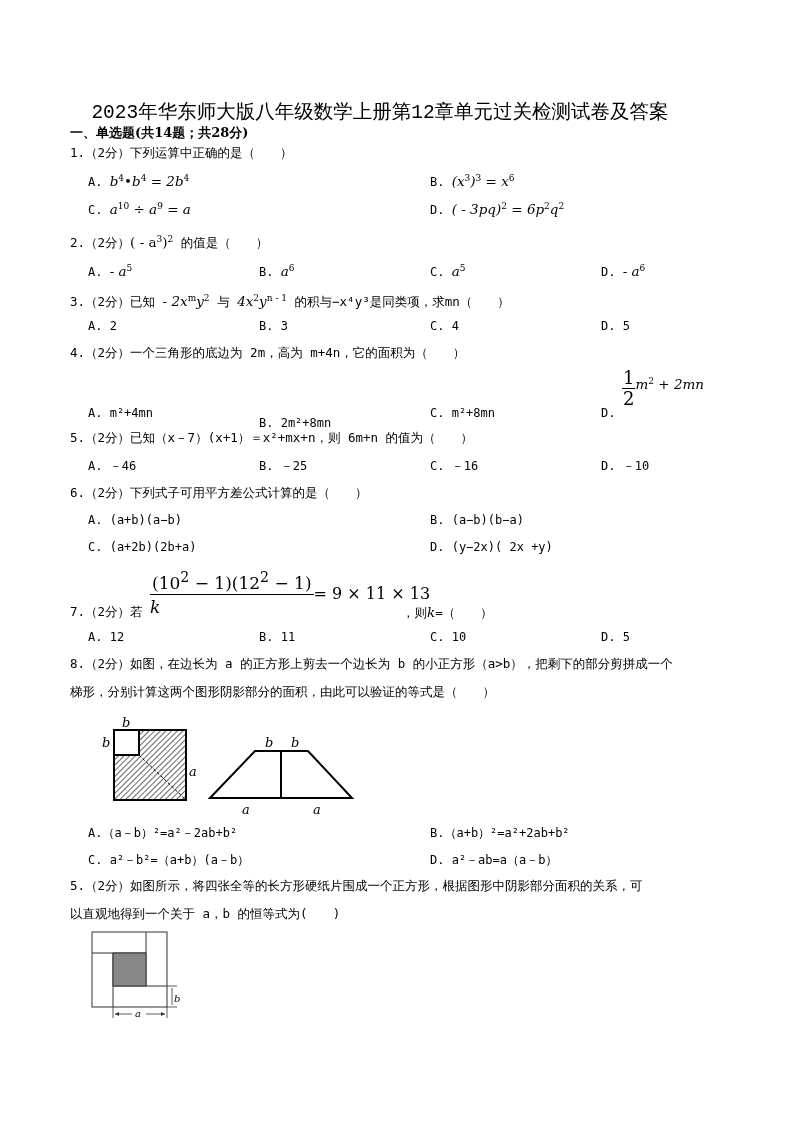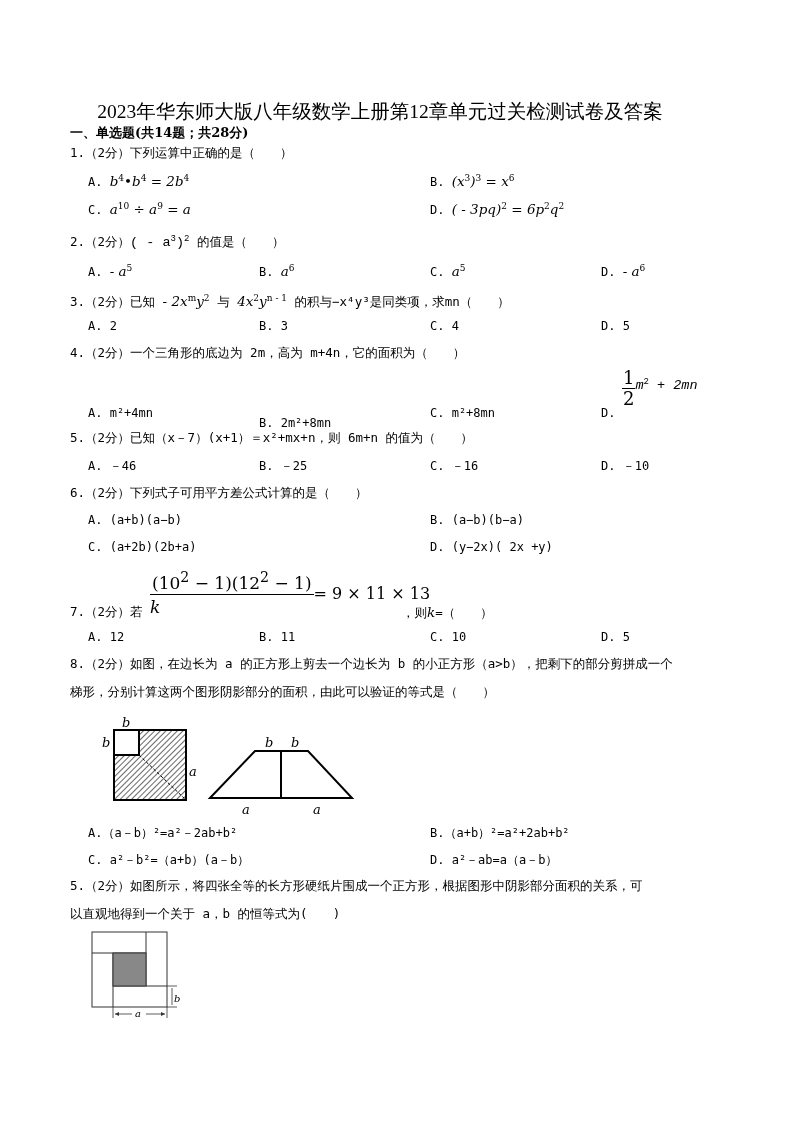--- a/index.html
+++ b/index.html
@@ -1,26 +1,26 @@
 <!DOCTYPE html>
 <html><head>
 <meta charset="utf-8">
 <style>
   html, body { margin:0; padding:0; background:#fff; }
   body { width:794px; height:1123px; position:relative; overflow:hidden; color:#000;
          font-family:"DejaVu Sans Mono","Liberation Mono",monospace; }
   .abs { position:absolute; white-space:nowrap; }
-  .title { left:0; width:760px; top:98px; text-align:center; font-family:Liberation Serif, serif;
+  .title { left:0; width:760px; top:98px; text-align:center; font-family:Liberation Mono, monospace;
            font-size:19.5px; letter-spacing:0px; }
   .section { left:70px; top:124px; font-family:"DejaVu Serif","Liberation Serif",serif; font-weight:bold; font-size:13px; }
   .q { font-size:12.5px; left:70px; }
   .opt { font-size:12px; }
   .math { font-family:"DejaVu Serif","Liberation Serif",serif; font-style:italic; font-size:13.5px; }
   .math sup { font-size:9px; font-style:normal; }
-  .mnorm { font-style:normal;font-family:Liberation Mono, monospace; }
+  .mnorm { font-style:normal; }
   svg { position:absolute; }
 </style>
 </head>
 <body>
 
 <div class="abs title">2023年华东师大版八年级数学上册第12章单元过关检测试卷及答案</div>
 <div class="abs section">一、单选题(共14题；共28分)</div>
 
 <div class="abs q" style="top:145px">
   <span>1.（2分）</span><span>下列运算中正确的是（　　）</span>
@@ -50,21 +50,21 @@
   <span>4.（2分）</span><span>一个三角形的底边为 2m，高为 m+4n，它的面积为（　　）</span>
 </div>
 <div class="abs opt" style="left:88px;top:406px">A. m²+4mn</div>
 <div class="abs opt" style="left:259px;top:416px">B. 2m²+8mn</div>
 <div class="abs opt" style="left:430px;top:406px">C. m²+8mn</div>
 <div class="abs opt" style="left:601px;top:406px">D.</div>
 <div class="abs" style="left:622px;top:368px;font-family:'DejaVu Serif','Liberation Serif',serif;">
   <span style="display:inline-block;text-align:center;vertical-align:middle;font-size:18px;line-height:20px;">
     <span style="display:block;border-bottom:1px solid #000;padding:0 1px;">1</span>
     <span style="display:block;">2</span>
-  </span><span class="math" style="vertical-align:4px;font-family:Liberation Mono, monospace;">m<sup>2</sup> + 2mn</span>
+  </span><span class="math" style="vertical-align:4px;">m<sup>2</sup> + 2mn</span>
 </div>
 
 <div class="abs q" style="top:430px">
   <span>5.（2分）</span><span>已知（x－7）(x+1）＝x²+mx+n，则 6m+n 的值为（　　）</span>
 </div>
 <div class="abs opt" style="left:88px;top:458px">A. －46</div>
 <div class="abs opt" style="left:259px;top:458px">B. －25</div>
 <div class="abs opt" style="left:430px;top:458px">C. －16</div>
 <div class="abs opt" style="left:601px;top:458px">D. －10</div>
 

